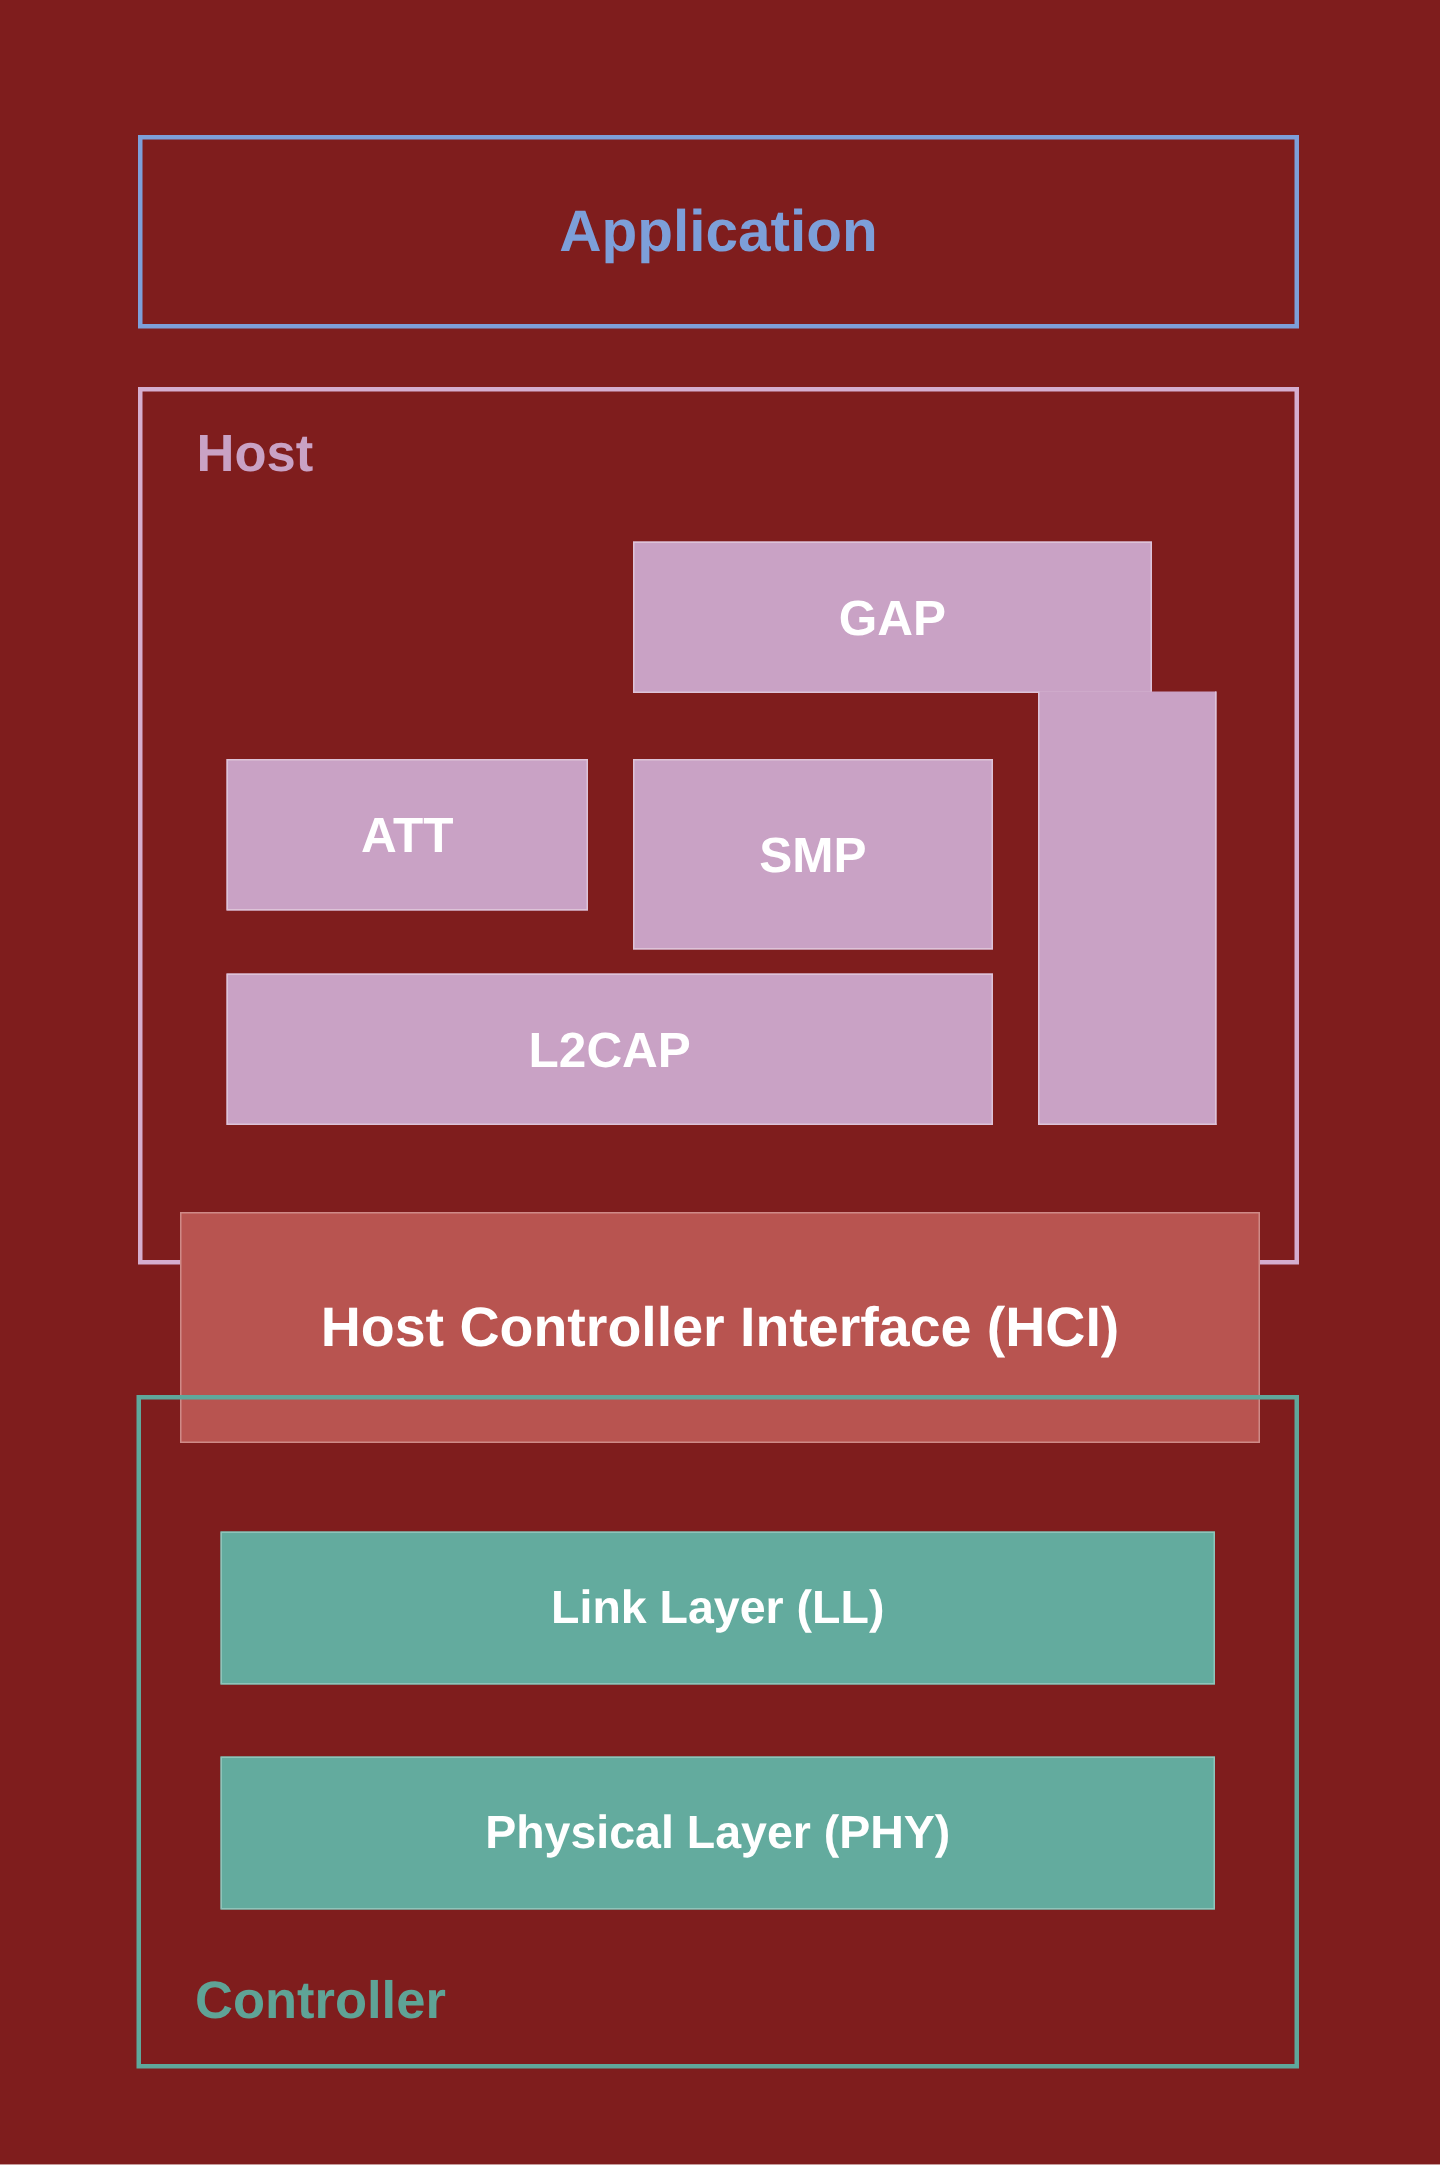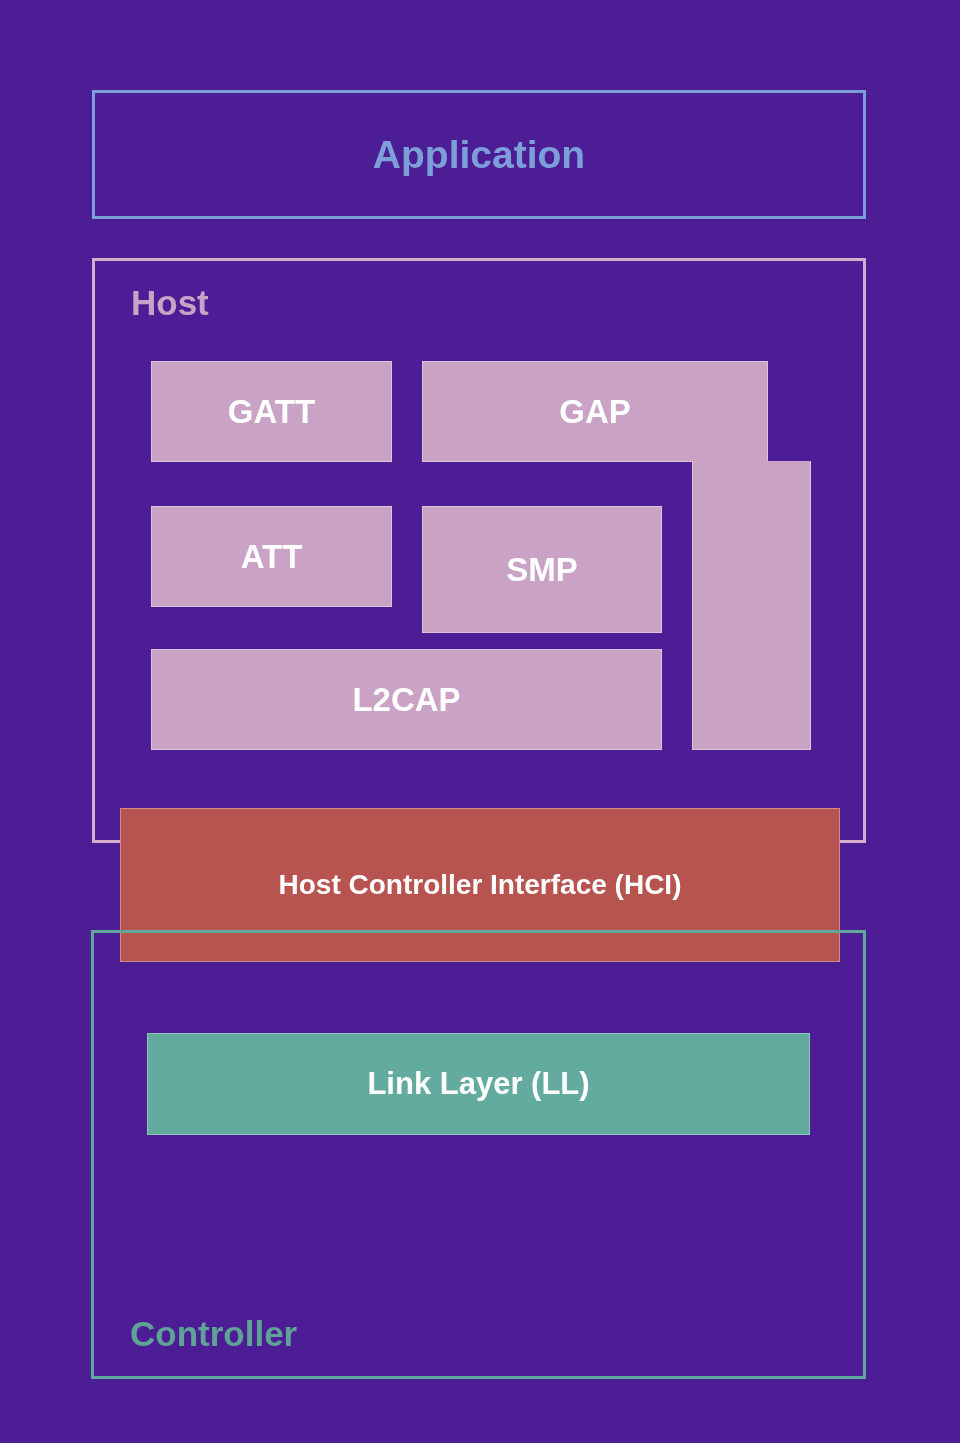--- a/index.html
+++ b/index.html
@@ -5,21 +5,21 @@
   html, body {
     margin: 0;
     padding: 0;
     background: #ffffff;
     font-family: "Liberation Sans", sans-serif;
   }
   .canvas {
     position: relative;
     width: 960px;
     height: 1443px;
-    background: #4c1d95;
+    background: #7f1d1d;
     overflow: hidden;
   }
   .abs { position: absolute; box-sizing: border-box; }
 
   
   .app-box {
     left: 92px; top: 90px; width: 774px; height: 129px;
     border: 3px solid #7d9fd9;
     display: flex; align-items: center; justify-content: center;
   }
@@ -57,49 +57,46 @@
   .att   { left: 151px; top: 506px; width: 241px; height: 101px; }
   .smp   { left: 422px; top: 506px; width: 240px; height: 127px; }
   .l2cap { left: 151px; top: 649px; width: 511px; height: 101px; justify-content: center; }
 
   
   .hci {
     left: 120px; top: 808px; width: 720px; height: 154px;
     background: #b85450;
     border: 1px solid #cf8a87;
     display: flex; align-items: center; justify-content: center;
-    color: #ffffff; font-size: 28px; font-weight: bold;
+    color: #ffffff; font-size: 37px; font-weight: bold;
   }
 
   
   .teal {
     background: #63ab9e;
     border: 1px solid #8fc4ba;
     display: flex; align-items: center; justify-content: center;
-    color: #ffffff; font-size: 31px; font-weight: bold; margin-top: 12px;
+    color: #ffffff; font-size: 31px; font-weight: bold;
   }
   .ll  { left: 147px; top: 1021px; width: 663px; height: 102px; }
   .phy { left: 147px; top: 1171px; width: 663px; height: 102px; }
 </style>
 </head>
 <body>
 
 <div class="canvas">
 
   <div class="abs app-box">
     <span class="app-label">Application</span>
   </div>
 
   <div class="abs host-box">
     <span class="host-label">Host</span>
   </div>
 
-  <div class="abs mauve gatt">
-    <span>GATT</span>
-  </div>
 
   <div class="abs mauve gap">
     <span>GAP</span>
   </div>
   <div class="abs gapcol"></div>
 
   <div class="abs mauve att">
     <span>ATT</span>
   </div>
 
@@ -116,14 +113,17 @@
   </div>
 
   <div class="abs controller-box">
     <span class="controller-label">Controller</span>
   </div>
 
   <div class="abs teal ll">
     <span>Link Layer (LL)</span>
   </div>
 
+  <div class="abs teal phy">
+    <span>Physical Layer (PHY)</span>
+  </div>
 
 </div>
 
 </body></html>

